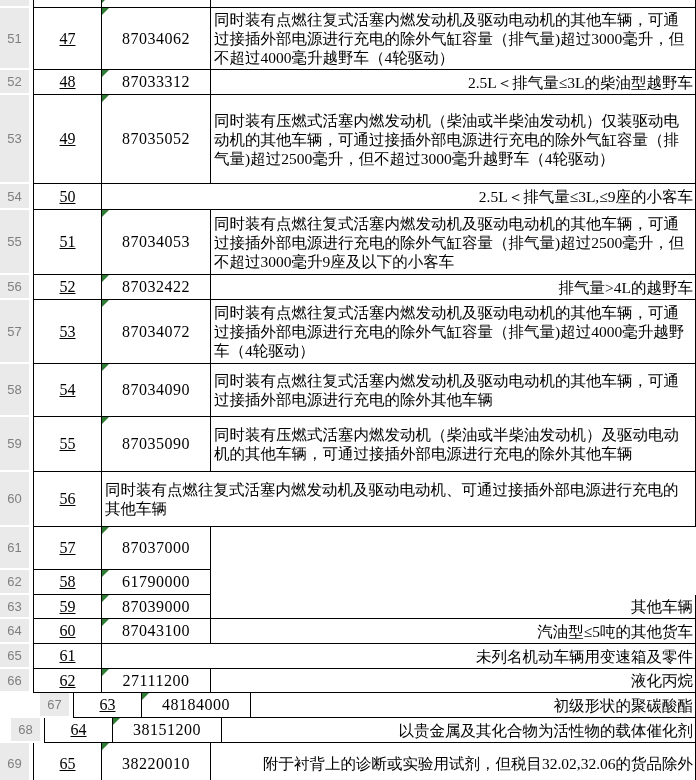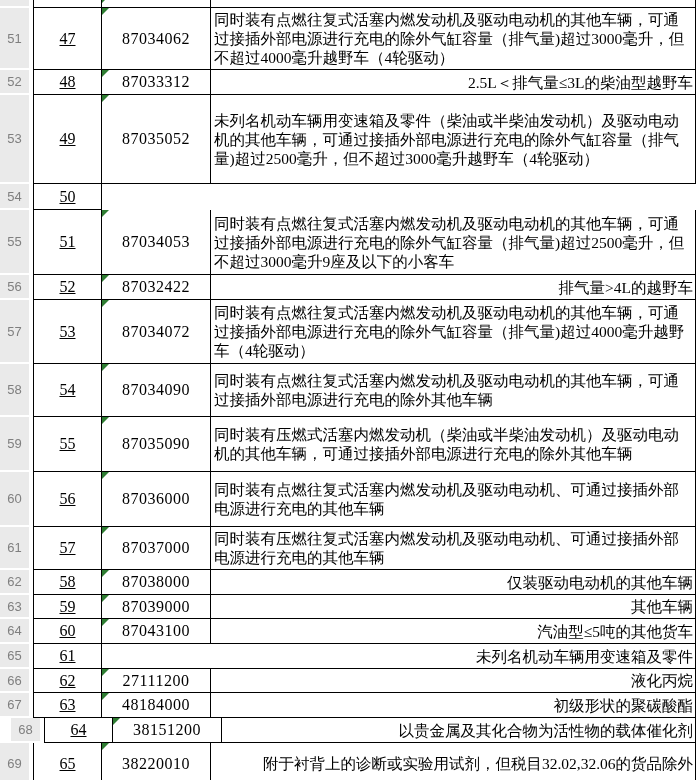--- a/index.html
+++ b/index.html
@@ -99,29 +99,32 @@
 
   <div class="row" style="min-height: 89px;">
     <div class="rowhead">53</div>
     <div class="cells">
       <div class="cell num">49</div>
       <div class="cell code">
         <span class="tri"></span>
         <span class="code-text">87035052</span>
       </div>
       <div class="cell desc">
-        <span class="desc-text">未列名机动车辆用变速箱及零件（柴油或半柴油发动机）及驱动电动机的其他车辆，可通过接插外部电源进行充电的除外气缸容量（排气量)超过2500毫升，但不超过3000毫升越野车（4轮驱动）</span>
+        <span class="desc-text">同时装有压燃式活塞内燃发动机（柴油或半柴油发动机）仅装驱动电动机的其他车辆，可通过接插外部电源进行充电的除外气缸容量（排气量)超过2500毫升，但不超过3000毫升越野车（4轮驱动）</span>
       </div>
     </div>
   </div>
 
   <div class="row" style="min-height: 26px;">
     <div class="rowhead">54</div>
     <div class="cells">
       <div class="cell num">50</div>
+      <div class="cell desc">
+        <span class="desc-text">2.5L＜排气量≤3L,≤9座的小客车</span>
+      </div>
     </div>
   </div>
 
   <div class="row" style="min-height: 65px;">
     <div class="rowhead">55</div>
     <div class="cells">
       <div class="cell num">51</div>
       <div class="cell code">
         <span class="tri"></span>
         <span class="code-text">87034053</span>
@@ -185,54 +188,44 @@
       <div class="cell desc">
         <span class="desc-text">同时装有压燃式活塞内燃发动机（柴油或半柴油发动机）及驱动电动机的其他车辆，可通过接插外部电源进行充电的除外其他车辆</span>
       </div>
     </div>
   </div>
 
   <div class="row" style="min-height: 55px;">
     <div class="rowhead">60</div>
     <div class="cells">
       <div class="cell num">56</div>
-      <div class="cell code">
-        <span class="tri"></span>
-        <span class="code-text">87036000</span>
-      </div>
       <div class="cell desc">
         <span class="desc-text">同时装有点燃往复式活塞内燃发动机及驱动电动机、可通过接插外部电源进行充电的其他车辆</span>
       </div>
     </div>
   </div>
 
   <div class="row" style="min-height: 43px;">
     <div class="rowhead">61</div>
     <div class="cells">
       <div class="cell num">57</div>
       <div class="cell code">
         <span class="tri"></span>
         <span class="code-text">87037000</span>
       </div>
-      <div class="cell desc">
-        <span class="desc-text">同时装有压燃往复式活塞内燃发动机及驱动电动机、可通过接插外部电源进行充电的其他车辆</span>
-      </div>
     </div>
   </div>
 
   <div class="row" style="min-height: 25px;">
     <div class="rowhead">62</div>
     <div class="cells">
       <div class="cell num">58</div>
       <div class="cell code">
         <span class="tri"></span>
-        <span class="code-text">87038000</span>
-      </div>
-      <div class="cell desc">
-        <span class="desc-text">仅装驱动电动机的其他车辆</span>
+        <span class="code-text">61790000</span>
       </div>
     </div>
   </div>
 
   <div class="row" style="min-height: 24px;">
     <div class="rowhead">63</div>
     <div class="cells">
       <div class="cell num">59</div>
       <div class="cell code">
         <span class="tri"></span>
@@ -275,21 +268,21 @@
       <div class="cell code">
         <span class="tri"></span>
         <span class="code-text">27111200</span>
       </div>
       <div class="cell desc">
         <span class="desc-text">液化丙烷</span>
       </div>
     </div>
   </div>
 
-  <div class="row" style="min-height: 25px;">
+  <div class="row" style="min-height: 25px; padding-left: 40px;">
     <div class="rowhead">67</div>
     <div class="cells">
       <div class="cell num">63</div>
       <div class="cell code">
         <span class="tri"></span>
         <span class="code-text">48184000</span>
       </div>
       <div class="cell desc">
         <span class="desc-text">初级形状的聚碳酸酯</span>
       </div>

